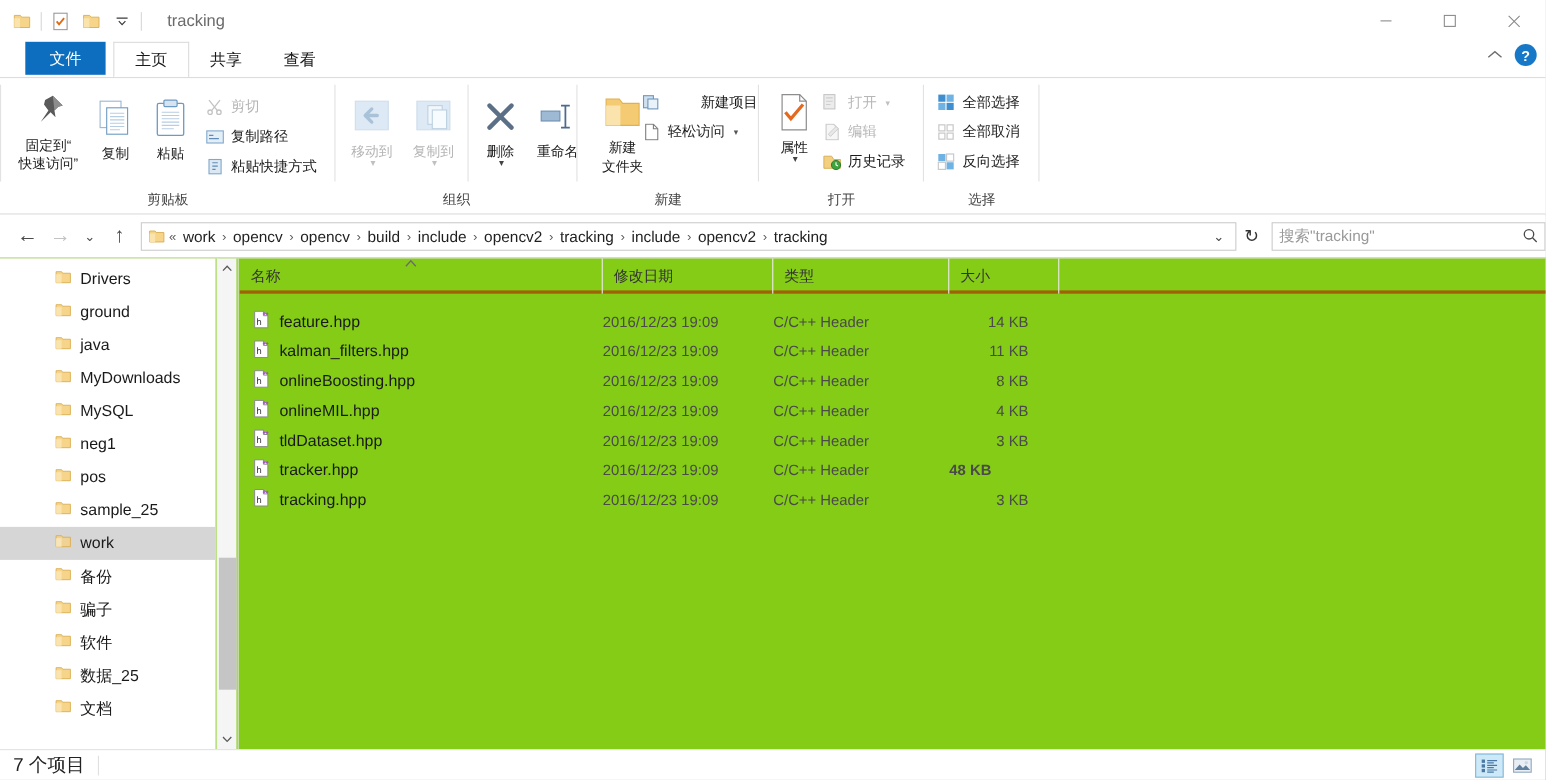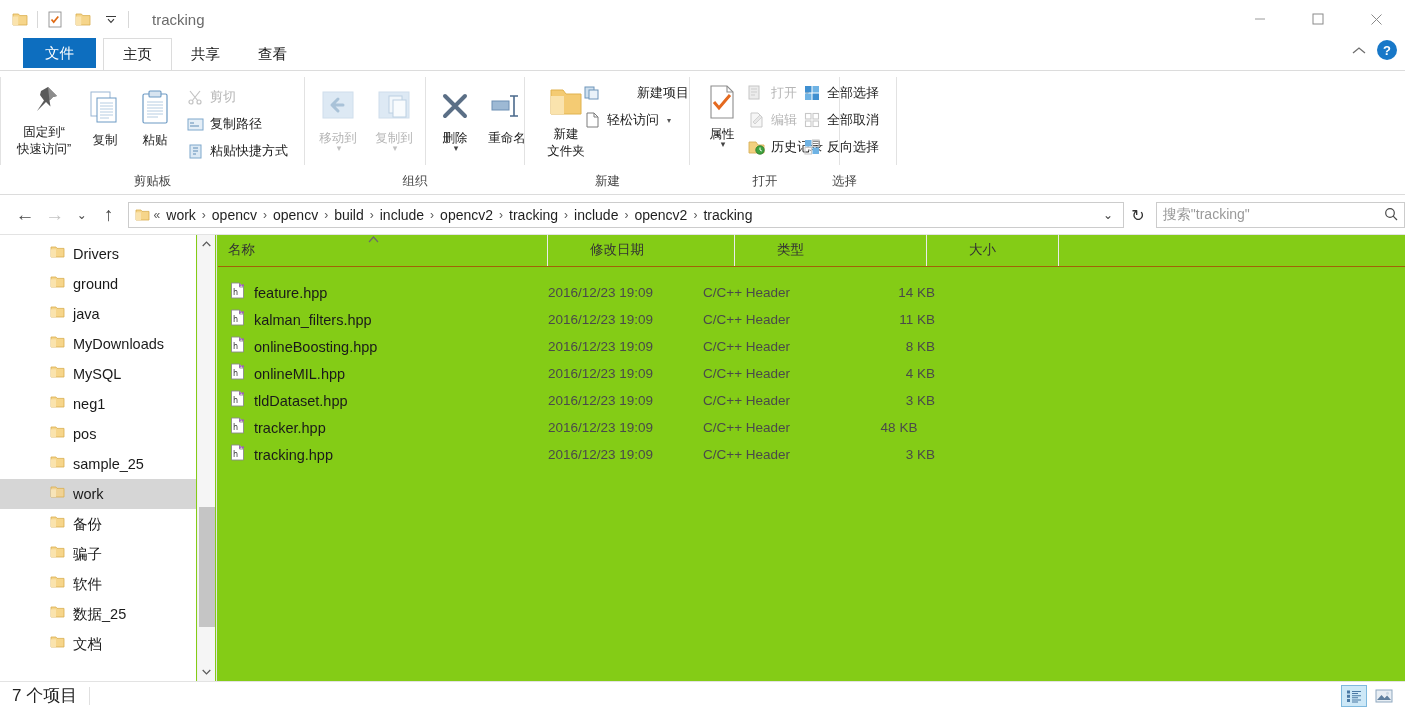--- a/index.html
+++ b/index.html
@@ -157,23 +157,22 @@
     position:absolute; left: 197px; top:0; width: 18px; height: 446px;
     background: #f5f5f5; border-left:1px solid #f0f0f0;
   }
   .vsb .arrow { height: 18px; display:flex; align-items:center; justify-content:center; font-size:9px; color:#5a5a5a;}
   .vsb .arrow.bot { position:absolute; bottom:0; width:100%; }
   .vsb .thumb { position:absolute; left:1px; width:16px; background:#c5c5c5; }
   .splitter { position:absolute; left: 216px; top:0; width:1px; height:446px; background:#e3e3e3;}
 
   .filepane { position:absolute; left: 218px; top:0; right:0; height:446px; }
   .colhdr {
-    position:relative; height: 32px; display:flex; align-items:flex-end;
-    border-bottom:1px solid #a16207;
-    gap:32px;
+    position:relative; height: 32px; display:flex; align-items:flex-start;
+    border-bottom:3px solid #a16207;
   }
   .col {
     font-size: 13.5px; color:#333; height:32px; display:flex; align-items:center;
     border-right: 1px solid #eaeaea; padding-left: 10px; position:relative;
   }
   .sortmark { position:absolute; top: 0px; font-size: 10px; color:#777; }
   .frow { height: 27px; display:flex; align-items:center; }
   .fname { display:flex; align-items:center; gap: 9px; padding-left: 12px; }
   .fname .txt { font-size: 14.5px; color:#1a1a1a; white-space:nowrap; }
   .fcell { font-size: 13.5px; color:#4a4a4a; white-space:nowrap; }
@@ -464,21 +463,21 @@
             <path d="M12 8.5V11l1.8 1" stroke="#fff" stroke-width="1" fill="none"></path>
           </svg>
       </div>
       <div class="slb">历史记录</div>
     </div>
 
     <div class="glabel">打开</div>
     <div class="gsep"></div>
   </div>
 
-  <div class="rgroup" style="left:792px; width:105px;font-family:Liberation Mono, monospace;">
+  <div class="rgroup" style="left:840px; width:105px;font-family:Liberation Mono, monospace;">
     <div class="smallbtn" style="left:11px; top:10px;">
       <div class="sic">
         <svg width="16" height="16" viewBox="0 0 16 16">
             <rect x="1" y="1" width="6.5" height="6.5" fill="#3f8fd0"></rect>
             <rect x="8.5" y="1" width="6.5" height="6.5" fill="#6fb3e4"></rect>
             <rect x="1" y="8.5" width="6.5" height="6.5" fill="#6fb3e4"></rect>
             <rect x="8.5" y="8.5" width="6.5" height="6.5" fill="#3f8fd0"></rect>
           </svg>
       </div>
       <div class="slb">全部选择</div>
@@ -791,21 +790,21 @@
                 <path d="M1.5 1h8l4 4v11h-12z" fill="#fff" stroke="#8a8a8a" stroke-width="0.9"></path>
                 <path d="M9.5 1v4h4" fill="none" stroke="#8a8a8a" stroke-width="0.9"></path>
                 <text x="3" y="13" font-size="8" font-family="DejaVu Sans" fill="#333">h</text>
                 <path d="M9 3.3h2.4M10.2 2.1v2.4M11.8 3.3h2.2M12.9 2.1v2.4" stroke="#a34fd0" stroke-width="0.9"></path>
               </svg>
           </span>
           <span class="txt">tracker.hpp</span>
         </div>
         <div class="fcell" style="width:155px;">2016/12/23 19:09</div>
         <div class="fcell" style="width:160px;">C/C++ Header</div>
-        <div class="fcell" style="width:100px; text-align:center; padding-right:28px;">48 KB</div>
+        <div class="fcell" style="width:100px; text-align:left; padding-right:28px;font-weight:bold;">48 KB</div>
       </div>
 
       <div class="frow">
         <div class="fname" style="width:330px;">
           <span>
             <svg width="15" height="17" viewBox="0 0 15 17">
                 <path d="M1.5 1h8l4 4v11h-12z" fill="#fff" stroke="#8a8a8a" stroke-width="0.9"></path>
                 <path d="M9.5 1v4h4" fill="none" stroke="#8a8a8a" stroke-width="0.9"></path>
                 <text x="3" y="13" font-size="8" font-family="DejaVu Sans" fill="#333">h</text>
                 <path d="M9 3.3h2.4M10.2 2.1v2.4M11.8 3.3h2.2M12.9 2.1v2.4" stroke="#a34fd0" stroke-width="0.9"></path>

